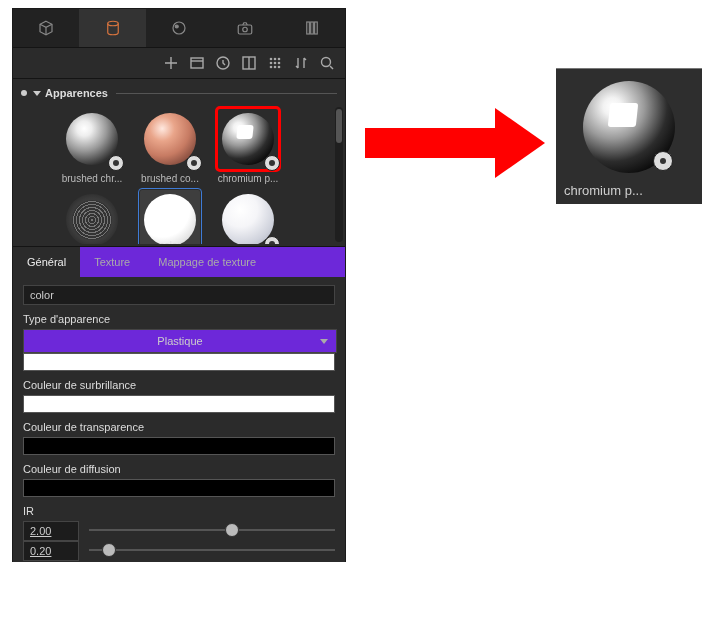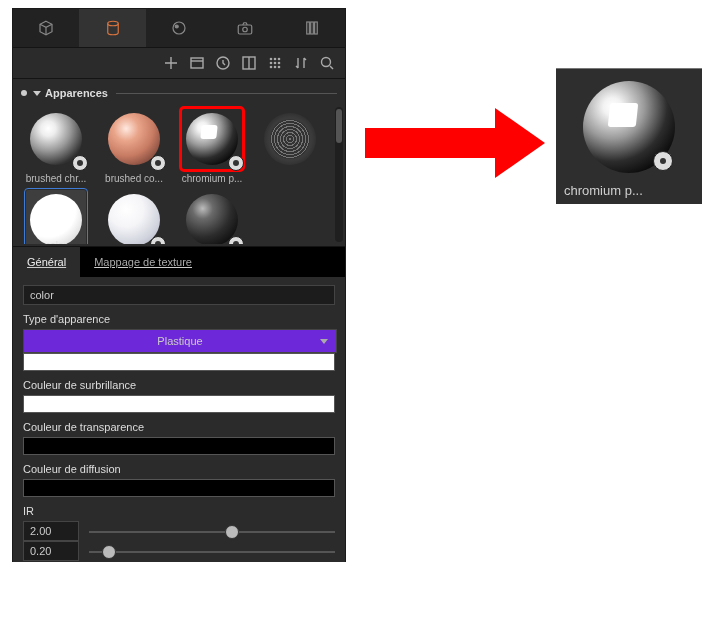--- a/index.html
+++ b/index.html
@@ -13,21 +13,21 @@
   
   .toolbar{display:flex;justify-content:flex-end;align-items:center;height:30px;gap:10px;padding:0 10px;border-bottom:1px solid #141414;background:#2b2b2b;}
   .toolbar .ticon{width:16px;height:16px;color:#aaa;display:flex;align-items:center;justify-content:center;}
   .toolbar .ticon svg{width:16px;height:16px;}
   
   .apphdr{display:flex;align-items:center;height:20px;padding:4px 8px 0 8px;color:#ddd;font-weight:600;}
   .apphdr .line{flex:1;height:1px;background:#555;margin-left:8px;}
   .apphdr .tri{width:0;height:0;border-left:4px solid transparent;border-right:4px solid transparent;border-top:5px solid #ccc;margin-right:4px;}
   .apphdr .dot{width:6px;height:6px;border-radius:50%;background:#ccc;margin-right:6px;}
   
-  .gridwrap{display:flex;}
+  .gridwrap{display:flex;padding-left:36px;}
   .grid{flex:1;display:flex;flex-wrap:wrap;padding:6px 0 0 6px;height:135px;overflow:hidden;}
   .scrollbar{width:8px;background:#1f1f1f;margin:4px 2px;border-radius:4px;position:relative;height:135px;}
   .scrollthumb{position:absolute;top:2px;left:1px;width:6px;height:34px;background:#555;border-radius:3px;}
   .cell{width:74px;margin:0 4px 6px 0;text-align:center;}
   .thumbbox{position:relative;width:60px;height:60px;margin:0 auto;border-radius:2px;}
   .thumbbox.sel-blue{outline:1px solid #3e7bd6;outline-offset:1px;background:#3e3e3e;}
   .thumbbox.sel-red{outline:3px solid #ff0000;outline-offset:0;}
   .sphere{position:absolute;inset:4px;border-radius:50%;}
   .sphere.metal{background:radial-gradient(circle at 35% 30%,#fff 0%,#eee 15%,#999 45%,#333 75%,#111 100%);}
   .sphere.copper{background:radial-gradient(circle at 35% 30%,#ffe8df 0%,#e9a58a 25%,#c77b63 55%,#6b3a30 90%);}
@@ -37,34 +37,34 @@
   .sphere.white{background:radial-gradient(circle at 35% 30%,#fff 0%,#fff 55%,#d0d0d0 90%);}
   .sphere.clear{background:radial-gradient(circle at 35% 30%,#fff 0%,#f5f5f8 35%,#cfd2dc 70%,#a9adbd 95%);}
   .sphere.dark{background:radial-gradient(circle at 32% 28%,#bcbcbc 0%,#6a6a6a 20%,#2c2c2c 55%,#050505 90%);}
   .sphere.finger{background:radial-gradient(circle at 50% 50%,#555 0%,#3a3a3a 60%,#1e1e1e 95%);}
   .sphere.finger::after{content:"";position:absolute;inset:6px;border-radius:50%;background:repeating-radial-gradient(circle at 50% 50%,#777 0 1px,#333 1px 3px);}
   .badge{position:absolute;right:-2px;bottom:-2px;width:14px;height:14px;border-radius:50%;background:#ddd;border:1px solid #222;display:flex;align-items:center;justify-content:center;}
   .badge::after{content:"";width:6px;height:6px;border-radius:50%;background:#333;}
   .cell .lbl{display:block;margin-top:4px;color:#bbb;white-space:nowrap;overflow:hidden;text-overflow:ellipsis;font-size:10px;}
   .cell .lbl.mid{position:relative;top:-14px;color:#ddd;}
   
-  .ptabs{display:flex;height:30px;background:#000000;border-top:1px solid #141414;text-decoration:underline;}
+  .ptabs{display:flex;height:30px;background:#6d28d9;border-top:1px solid #141414;}
   .ptab{padding:0 14px;display:flex;align-items:center;color:#aaa;font-size:11px;}
   .ptab.active{background:#2b2b2b;color:#eee;}
   
   .form{padding:8px 10px 0 10px;}
   .flabel{color:#ddd;margin:8px 0 4px 0;font-size:11px;}
   .tinput{width:100%;height:20px;background:#1c1c1c;border:1px solid #444;color:#ccc;padding:0 6px;box-sizing:border-box;font-size:11px;}
   .tinput:disabled{color:#777;}
   .select{width:100%;height:22px;background:#6d28d9;border:1px solid #444;color:#ccc;display:flex;align-items:center;justify-content:center;position:relative;font-size:11px;}
   .select .caret{position:absolute;right:8px;width:0;height:0;border-left:4px solid transparent;border-right:4px solid transparent;border-top:5px solid #aaa;}
   .swatch{width:100%;height:18px;border:1px solid #555;box-sizing:border-box;}
   .swatch.white{background:#fff;}
   .swatch.black{background:#000;}
-  .row{display:flex;align-items:flex-end;gap:10px;}
+  .row{display:flex;align-items:flex-start;gap:10px;text-decoration:underline;}
   .numbox{width:56px;height:20px;background:#1c1c1c;border:1px solid #444;color:#ccc;padding:0 6px;box-sizing:border-box;font-size:11px;}
   .slider{flex:1;height:18px;position:relative;}
   .track{position:absolute;left:0;right:0;top:8px;height:2px;background:#555;}
   .knob{position:absolute;top:2px;width:12px;height:12px;border-radius:50%;background:#bbb;border:1px solid #333;transform:translateX(-50%);}
   
   .arrow{position:absolute;left:365px;top:108px;}
   .callout{position:absolute;left:556px;top:68px;width:130px;background:#2e2e2e;padding:8px 8px 6px 8px;border-top:1px solid #777;}
   .callout .thumbbox{width:100px;height:100px;}
   .callout .sphere{inset:4px;}
   .callout .lbl2{color:#cfcfcf;font-size:13px;margin-top:6px;white-space:nowrap;overflow:hidden;text-overflow:ellipsis;}
@@ -218,20 +218,21 @@
             <span class="lbl"></span>
           </div>
         </div>
       <div class="scrollbar">
           <div class="scrollthumb"></div>
         </div>
     </div>
 
     <div class="ptabs">
       <div class="ptab active">Général</div>
+      <div class="ptab">Texture</div>
       <div class="ptab">Mappage de texture</div>
     </div>
 
     <div class="form">
       <input class="tinput" value="color" style="">
 
       <div class="flabel">Type d'apparence</div>
       <div class="select">
         <span>Plastique</span>
         <span class="caret"></span>

